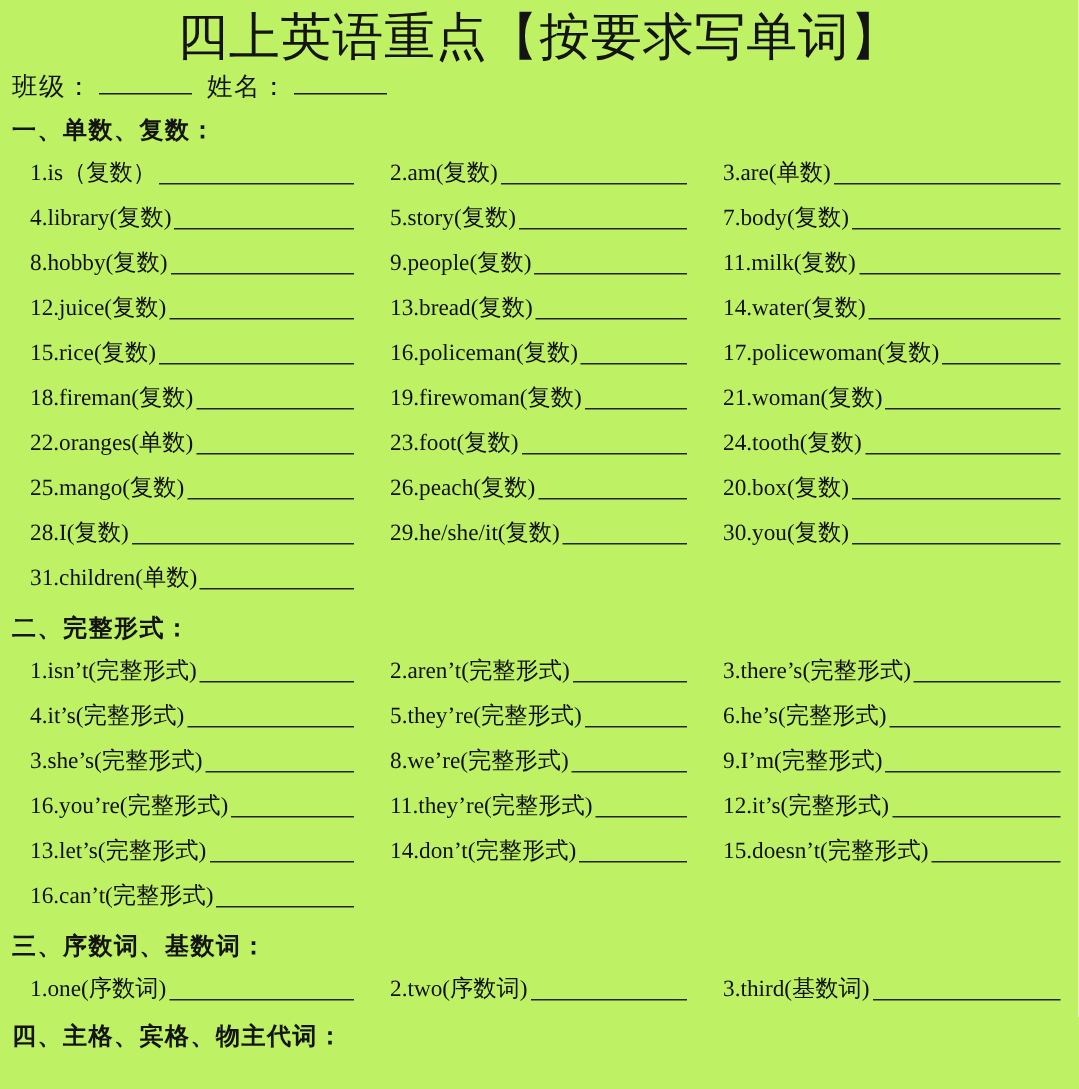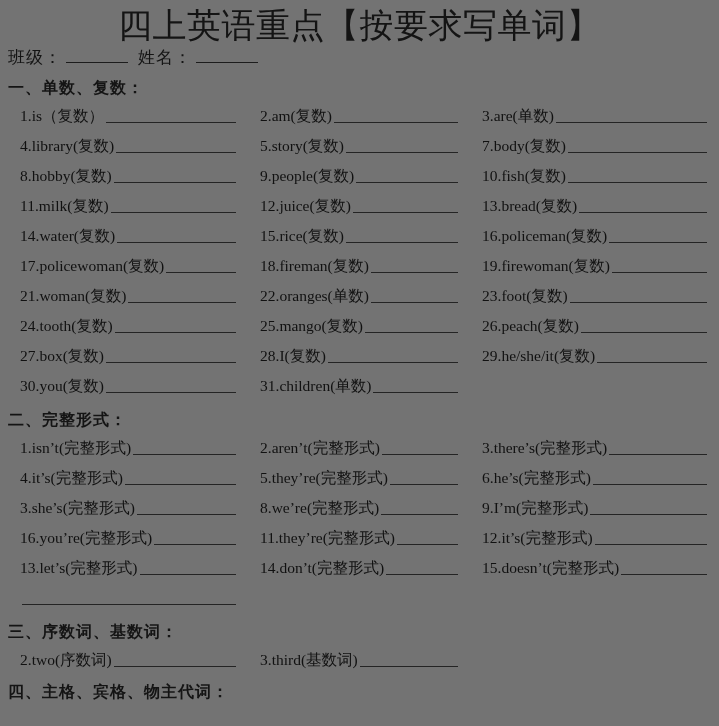--- a/index.html
+++ b/index.html
@@ -5,21 +5,21 @@
   html, body {
     margin: 0;
     padding: 0;
     background: #ffffff;
   }
   .page {
     position: relative;
     width: 719px;
     height: 726px;
     overflow: hidden;
-    background: #737373;
+    background: #bef264;
     color: #141414;
     font-family: "Liberation Serif", "DejaVu Serif", serif;
     box-sizing: border-box;
     padding: 6px 8px 0 8px;
   }
   .page-title {
     text-align: center;
     font-size: 34px;
     font-weight: 400;
     line-height: 40px;
@@ -122,24 +122,20 @@
         </div>
         <div class="item">
           <span class="item-label">8.hobby(复数)</span>
           <span class="blank"></span>
         </div>
         <div class="item">
           <span class="item-label">9.people(复数)</span>
           <span class="blank"></span>
         </div>
         <div class="item">
-          <span class="item-label">10.fish(复数)</span>
-          <span class="blank"></span>
-        </div>
-        <div class="item">
           <span class="item-label">11.milk(复数)</span>
           <span class="blank"></span>
         </div>
         <div class="item">
           <span class="item-label">12.juice(复数)</span>
           <span class="blank"></span>
         </div>
         <div class="item">
           <span class="item-label">13.bread(复数)</span>
           <span class="blank"></span>
@@ -186,21 +182,21 @@
         </div>
         <div class="item">
           <span class="item-label">25.mango(复数)</span>
           <span class="blank"></span>
         </div>
         <div class="item">
           <span class="item-label">26.peach(复数)</span>
           <span class="blank"></span>
         </div>
         <div class="item">
-          <span class="item-label">27.box(复数)</span>
+          <span class="item-label">20.box(复数)</span>
           <span class="blank"></span>
         </div>
         <div class="item">
           <span class="item-label">28.I(复数)</span>
           <span class="blank"></span>
         </div>
         <div class="item">
           <span class="item-label">29.he/she/it(复数)</span>
           <span class="blank"></span>
         </div>
@@ -269,26 +265,31 @@
         </div>
         <div class="item">
           <span class="item-label">14.don’t(完整形式)</span>
           <span class="blank"></span>
         </div>
         <div class="item">
           <span class="item-label">15.doesn’t(完整形式)</span>
           <span class="blank"></span>
         </div>
         <div class="item">
+          <span class="item-label">16.can’t(完整形式)</span>
           <span class="blank"></span>
         </div>
       </div>
       <div class="section-heading">三、序数词、基数词：</div>
       <div class="item-grid">
         <div class="item">
+          <span class="item-label">1.one(序数词)</span>
+          <span class="blank"></span>
+        </div>
+        <div class="item">
           <span class="item-label">2.two(序数词)</span>
           <span class="blank"></span>
         </div>
         <div class="item">
           <span class="item-label">3.third(基数词)</span>
           <span class="blank"></span>
         </div>
       </div>
       <div class="section-heading tight">四、主格、宾格、物主代词：</div>
     </div>

